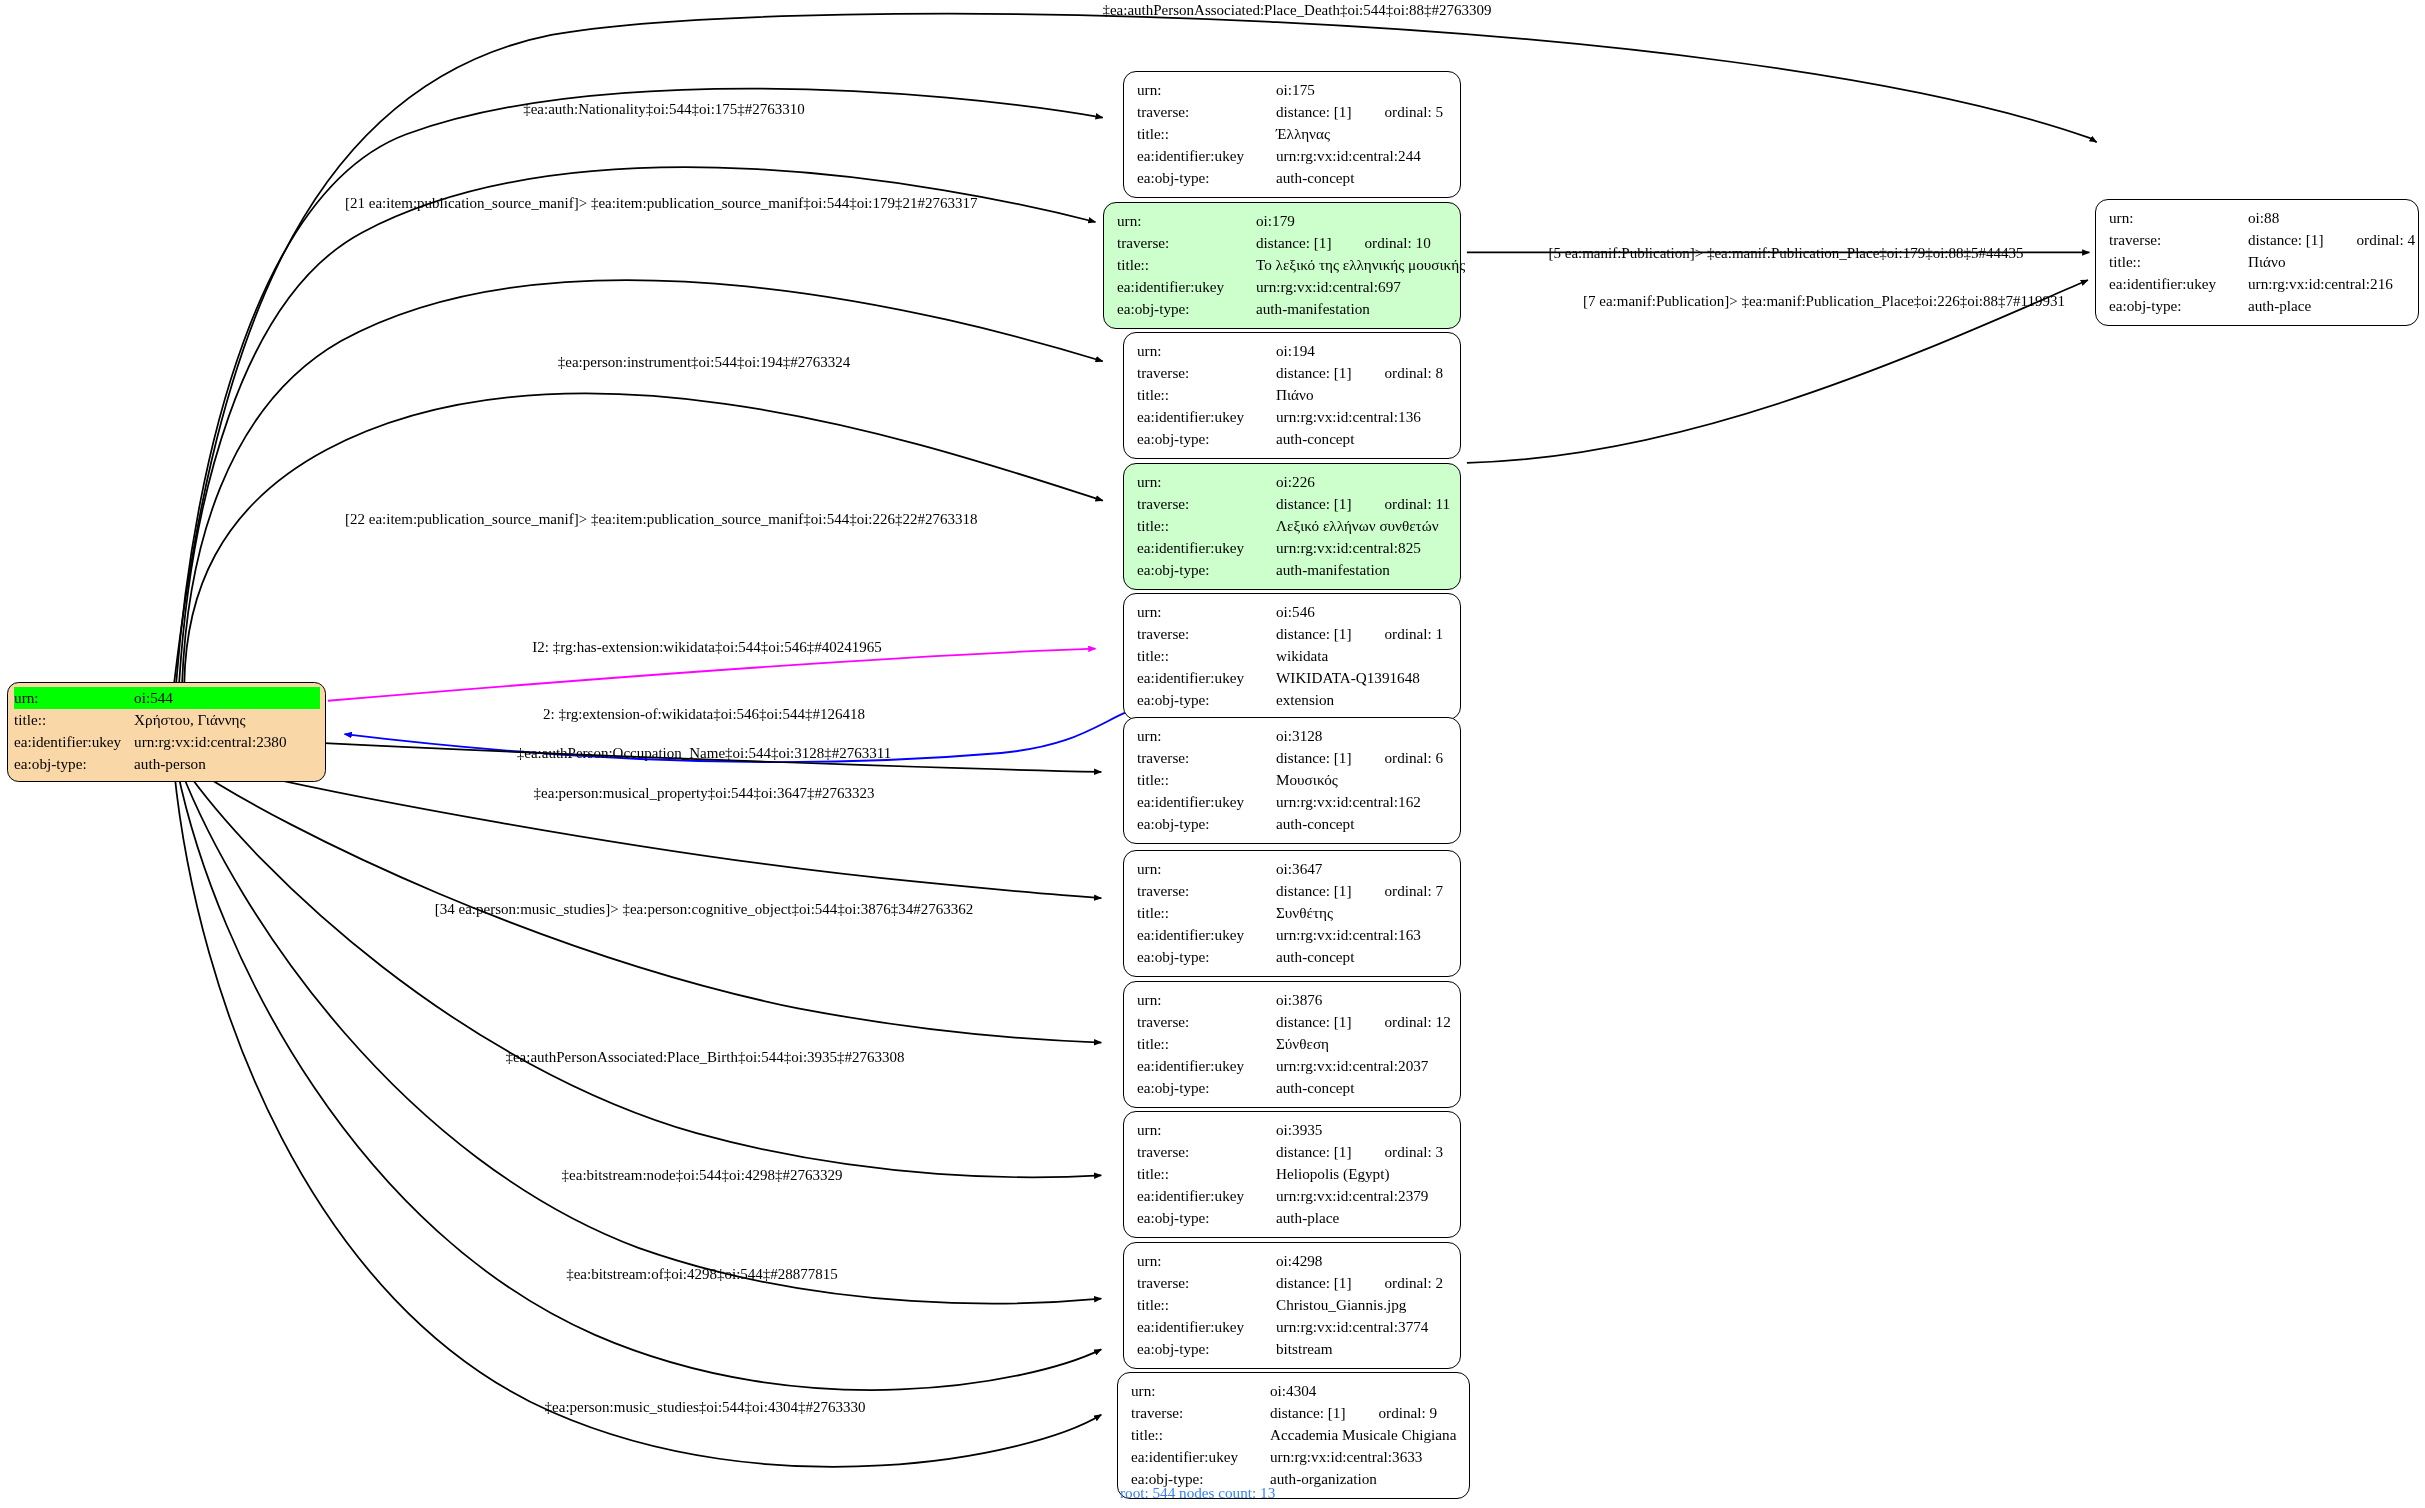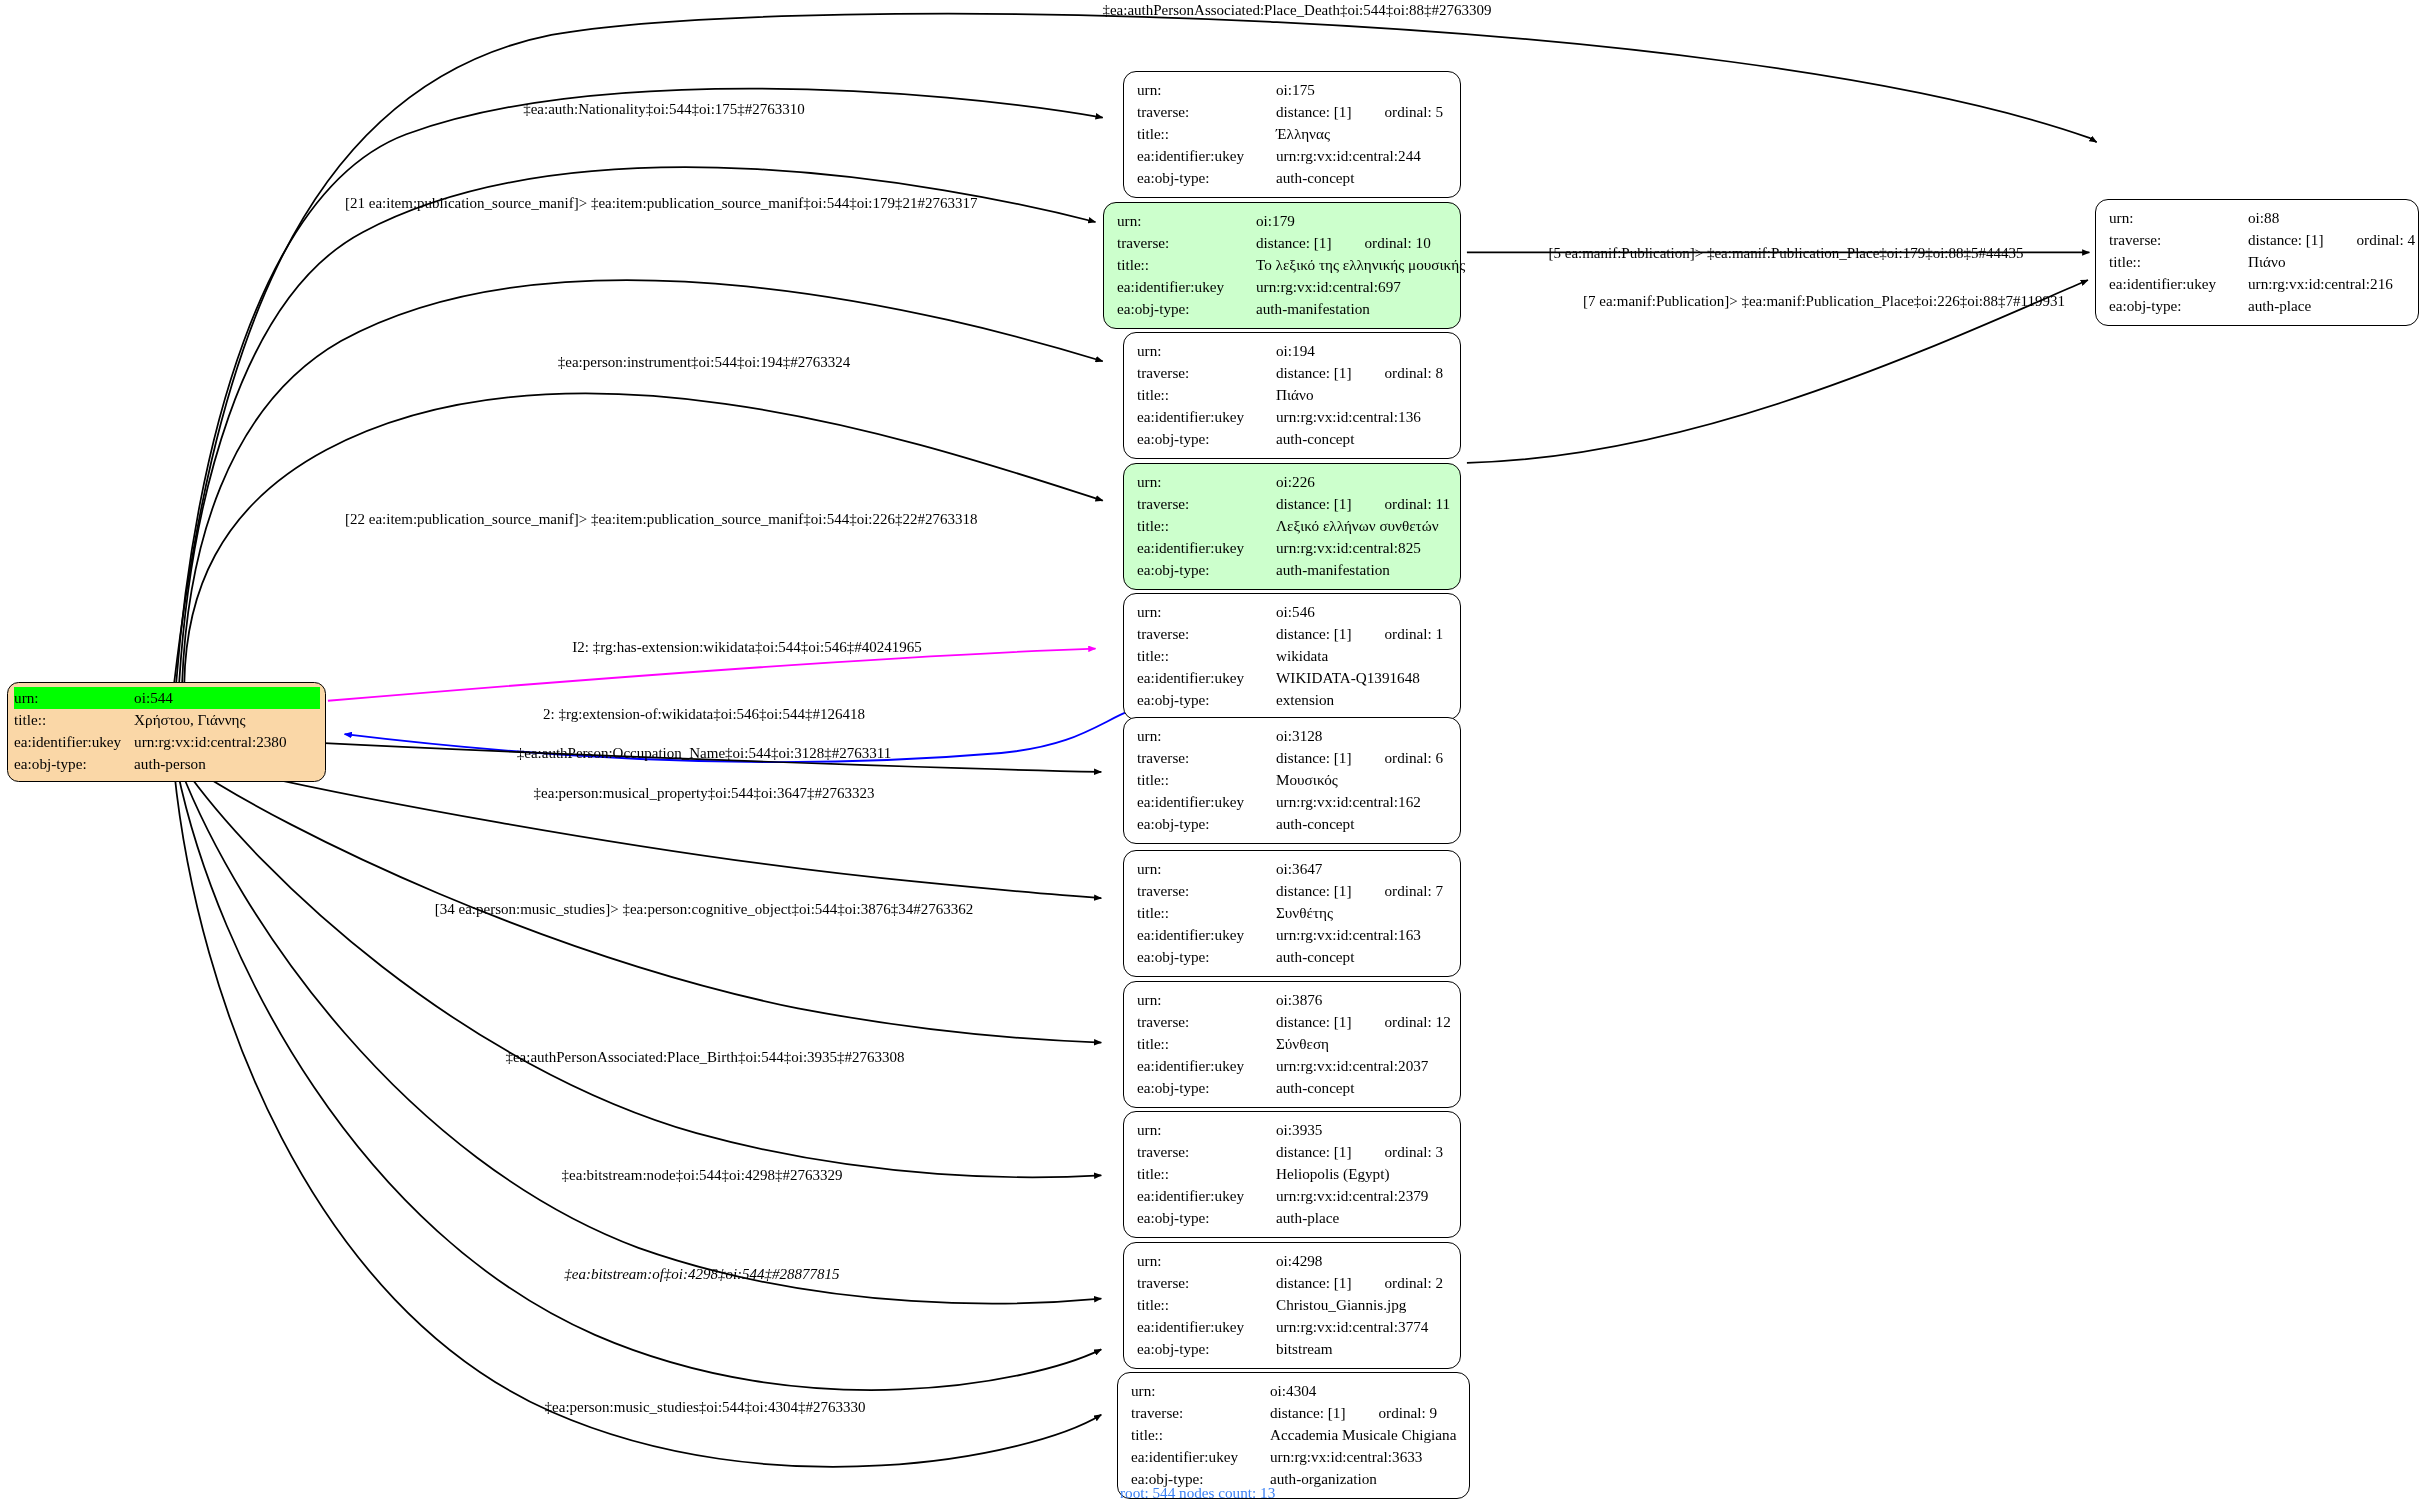--- a/index.html
+++ b/index.html
@@ -430,28 +430,28 @@
       <span class="k">ea:obj-type:</span>
       <span class="v">auth-place</span>
     </div>
   </div>
 
   <div class="edge-label c" style="left:1297px; top:2.9px;">‡ea:authPersonAssociated:Place_Death‡oi:544‡oi:88‡#2763309</div>
   <div class="edge-label c" style="left:664px; top:102px;">‡ea:auth:Nationality‡oi:544‡oi:175‡#2763310</div>
   <div class="edge-label" style="left:345px; top:196px;">[21 ea:item:publication_source_manif]&gt; ‡ea:item:publication_source_manif‡oi:544‡oi:179‡21#2763317</div>
   <div class="edge-label c" style="left:704px; top:355px;">‡ea:person:instrument‡oi:544‡oi:194‡#2763324</div>
   <div class="edge-label" style="left:345px; top:512px;">[22 ea:item:publication_source_manif]&gt; ‡ea:item:publication_source_manif‡oi:544‡oi:226‡22#2763318</div>
-  <div class="edge-label c" style="left:707px; top:640px;margin-left:40px;">I2: ‡rg:has-extension:wikidata‡oi:544‡oi:546‡#40241965</div>
+  <div class="edge-label c" style="left:707px; top:640px;">I2: ‡rg:has-extension:wikidata‡oi:544‡oi:546‡#40241965</div>
   <div class="edge-label c" style="left:704px; top:707px;">2: ‡rg:extension-of:wikidata‡oi:546‡oi:544‡#126418</div>
   <div class="edge-label c" style="left:704px; top:746px;">‡ea:authPerson:Occupation_Name‡oi:544‡oi:3128‡#2763311</div>
   <div class="edge-label c" style="left:704px; top:786px;">‡ea:person:musical_property‡oi:544‡oi:3647‡#2763323</div>
   <div class="edge-label c" style="left:704px; top:902px;">[34 ea:person:music_studies]&gt; ‡ea:person:cognitive_object‡oi:544‡oi:3876‡34#2763362</div>
   <div class="edge-label c" style="left:705px; top:1050px;">‡ea:authPersonAssociated:Place_Birth‡oi:544‡oi:3935‡#2763308</div>
   <div class="edge-label c" style="left:702px; top:1168px;">‡ea:bitstream:node‡oi:544‡oi:4298‡#2763329</div>
-  <div class="edge-label c" style="left:702px; top:1267px;font-style:italic;">‡ea:bitstream:of‡oi:4298‡oi:544‡#28877815</div>
+  <div class="edge-label c" style="left:702px; top:1267px;">‡ea:bitstream:of‡oi:4298‡oi:544‡#28877815</div>
   <div class="edge-label c" style="left:705px; top:1400px;">‡ea:person:music_studies‡oi:544‡oi:4304‡#2763330</div>
   <div class="edge-label c" style="left:1786px; top:246px;">[5 ea:manif:Publication]&gt; ‡ea:manif:Publication_Place‡oi:179‡oi:88‡5#44435</div>
   <div class="edge-label c" style="left:1786px; top:294px;margin-left:38px;">[7 ea:manif:Publication]&gt; ‡ea:manif:Publication_Place‡oi:226‡oi:88‡7#119931</div>
 
   <div class="footer-note" style="left:1120px; top:1484px;">root: 544 nodes count: 13</div>
 
 </div>
 
 
 </body></html>

